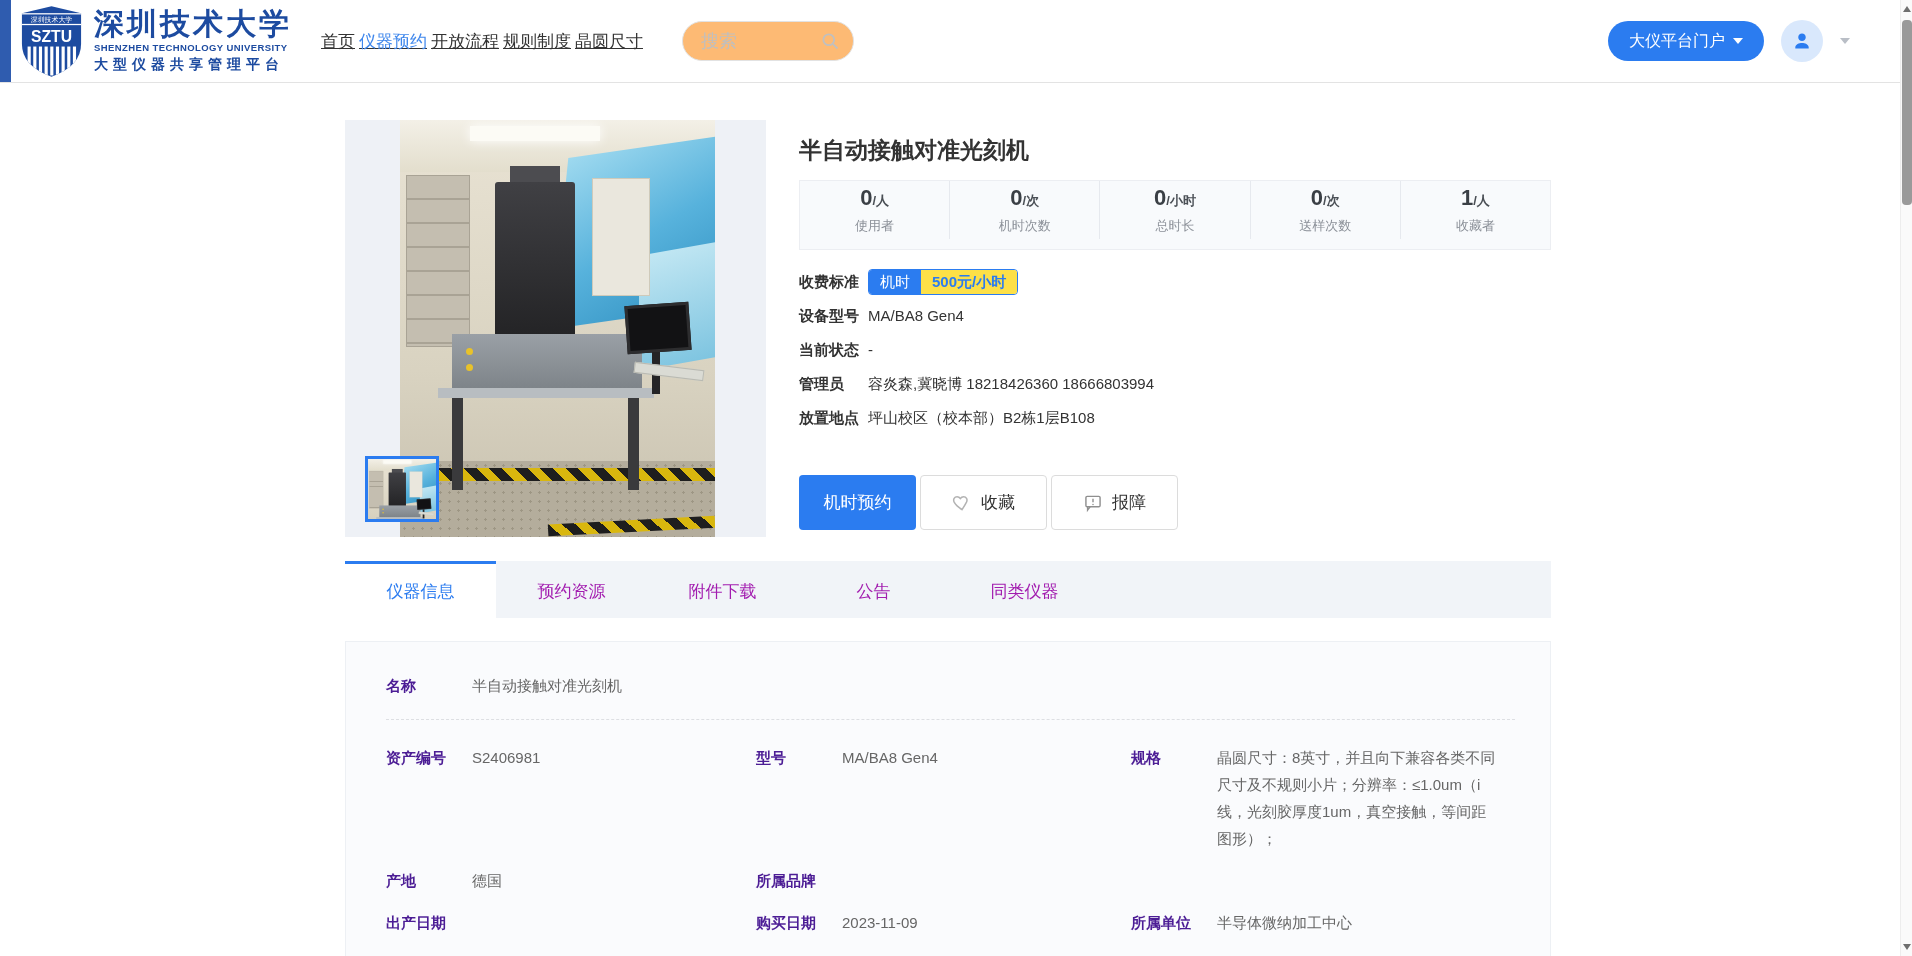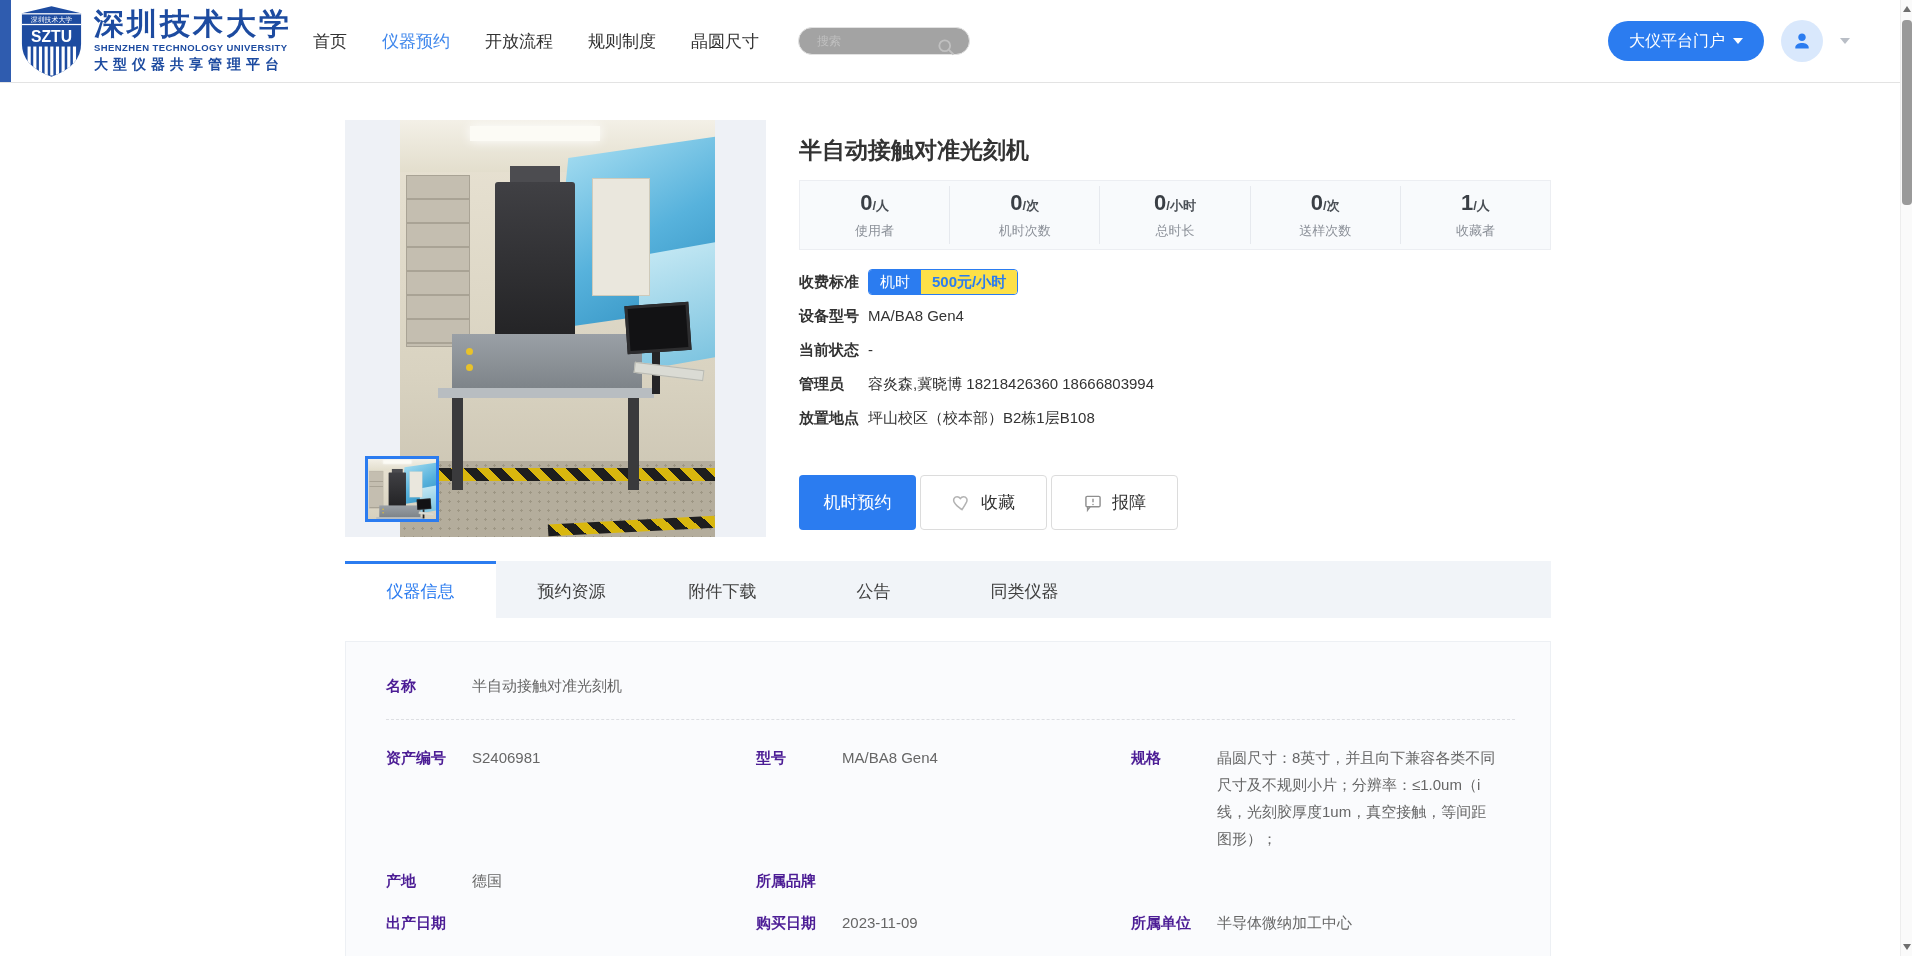--- a/index.html
+++ b/index.html
@@ -9,27 +9,27 @@
   
   .header { position:relative; height:83px; background:#fff; border-bottom:1px solid #e3e3e3;
             display:flex; align-items:center; padding-right:62px; }
   .edge-stripe { position:absolute; left:0; top:0; width:11px; height:82px; background:#2f5caf; }
   .logo { display:flex; align-items:center; gap:11px; margin-left:20px; cursor:pointer; }
   .shield { width:63px; height:73px; flex:0 0 auto; }
   .logo-text { display:flex; flex-direction:column; color:#1d4ba0; }
   .uni-cn { font-size:30px; font-weight:bold; letter-spacing:3px; line-height:1.05; }
   .uni-en { font-size:9.5px; font-weight:bold; letter-spacing:.4px; margin-top:3px; }
   .uni-sub { font-size:14px; font-weight:bold; letter-spacing:5px; margin-top:3px; }
-  .nav { display:flex; gap:31px; margin-left:19px; }
+  .nav { display:flex; margin-left:27px;text-decoration:underline; }
   .nav-item { font-size:17px; color:#333; text-decoration:none; padding:6px 2px; cursor:pointer; white-space:nowrap; }
   .nav-item.active { color:#3f87ec; }
   .searchbox { position:relative; margin-left:37px; }
-  .searchbox input { width:172px; height:28px; border:1px solid #e2e2e2; border-radius:20px;
-                     padding:0 40px 0 18px; font-size:12px; color:#333; outline:none;
-                     font-family:inherit; background:#a3a3a3; }
+  .searchbox input { width:172px; height:40px; border:1px solid #e2e2e2; border-radius:20px;
+                     padding:0 40px 0 18px; font-size:18px; color:#333; outline:none;
+                     font-family:inherit; background:#fdba74; }
   .searchbox input::placeholder { color:#bfbfbf; }
   .search-icon { position:absolute; right:14px; top:10px; width:20px; height:20px; cursor:pointer; }
   .header-right { margin-left:auto; display:flex; align-items:center; gap:17px; }
   .portal-btn { height:40px; padding:0 21px; border:none; border-radius:20px; background:#2b7cf0;
                 color:#fff; font-size:16px; display:flex; align-items:center; gap:8px; cursor:pointer;
                 font-family:inherit; }
   .caret { width:0; height:0; border-left:5px solid transparent; border-right:5px solid transparent;
            border-top:6px solid #fff; }
   .avatar { width:42px; height:42px; border-radius:50%; background:#d9e8fc; display:flex;
             align-items:center; justify-content:center; cursor:pointer; }
@@ -96,21 +96,21 @@
                 background:repeating-linear-gradient(45deg,#1e1e1e 0 9px,#d9b70e 9px 18px);
                 transform:rotate(-3deg); }
   .thumb { position:absolute; left:20px; bottom:15px; width:74px; height:66px; background:#fff;
            border:3px solid #2b7cf0; overflow:hidden; cursor:pointer; z-index:2; }
   .thumb .scene { transform:scale(0.217); transform-origin:top left; }
 
   
   .right-col { width:752px; }
   .eq-title { font-size:23px; font-weight:bold; color:#333; margin-top:15px; }
   .stats { display:flex; margin-top:14px; height:70px; background:#f8fafc; border:1px solid #eceef2;
-           align-items:center; }
+           align-items:flex-start; }
   .stat { flex:1; text-align:center; border-right:1px solid #e6e9ee; padding:4px 0; }
   .stat:last-child { border-right:none; }
   .stat-num { font-size:22px; font-weight:bold; color:#3a3f45; }
   .stat-unit { font-size:13px; font-weight:bold; color:#4a4f55; }
   .stat-label { font-size:13px; color:#8b9098; margin-top:6px; }
   .kv-row { display:flex; align-items:flex-start; margin-top:8px; font-size:15px; }
   .kv-row.first { margin-top:19px; }
   .kv-label { width:69px; flex:0 0 auto; font-weight:bold; color:#333; line-height:26px; }
   .kv-value { color:#333; line-height:26px; }
   .fee-pill { display:inline-flex; border:1px solid #2b7cf0; border-radius:4px; overflow:hidden;
@@ -120,21 +120,21 @@
   .actions { display:flex; gap:4px; margin-top:44px; }
   .btn { height:55px; border-radius:4px; font-size:17px; display:flex; align-items:center;
          justify-content:center; gap:9px; cursor:pointer; font-family:inherit; }
   .btn-primary { width:117px; background:#2b7cf0; border:none; color:#fff; }
   .btn-outline { width:127px; background:#fff; border:1px solid #dcdcdc; color:#333; }
   .btn-outline svg { width:20px; height:20px; }
 
   
   .tabs { display:flex; margin-top:24px; width:1206px; height:57px; background:#f1f4f8; }
   .tab { width:151px; display:flex; align-items:center; justify-content:center; font-size:17px;
-         color:#404040; cursor:pointer; border-top:3px solid transparent; }
+         color:#a21caf; cursor:pointer; border-top:3px solid transparent; }
   .tab.active { background:#fff; color:#2b7cf0; border-top:3px solid #2b7cf0; }
 
   
   .info-card { margin-top:23px; width:1206px; background:#fafbfd; border:1px solid #edf0f4;
                padding:30px 35px 40px 40px; font-size:15px; }
   .info-row { display:grid; grid-template-columns:370px 375px 1fr; margin-bottom:15px; }
   .info-row.name-row { grid-template-columns:1fr; margin-bottom:20px; }
   .cell { display:flex; align-items:flex-start; padding-right:14px; }
   .ilabel { flex:0 0 auto; min-width:78px; margin-right:8px; font-weight:bold; color:#4c1d95;
             line-height:27px; }

